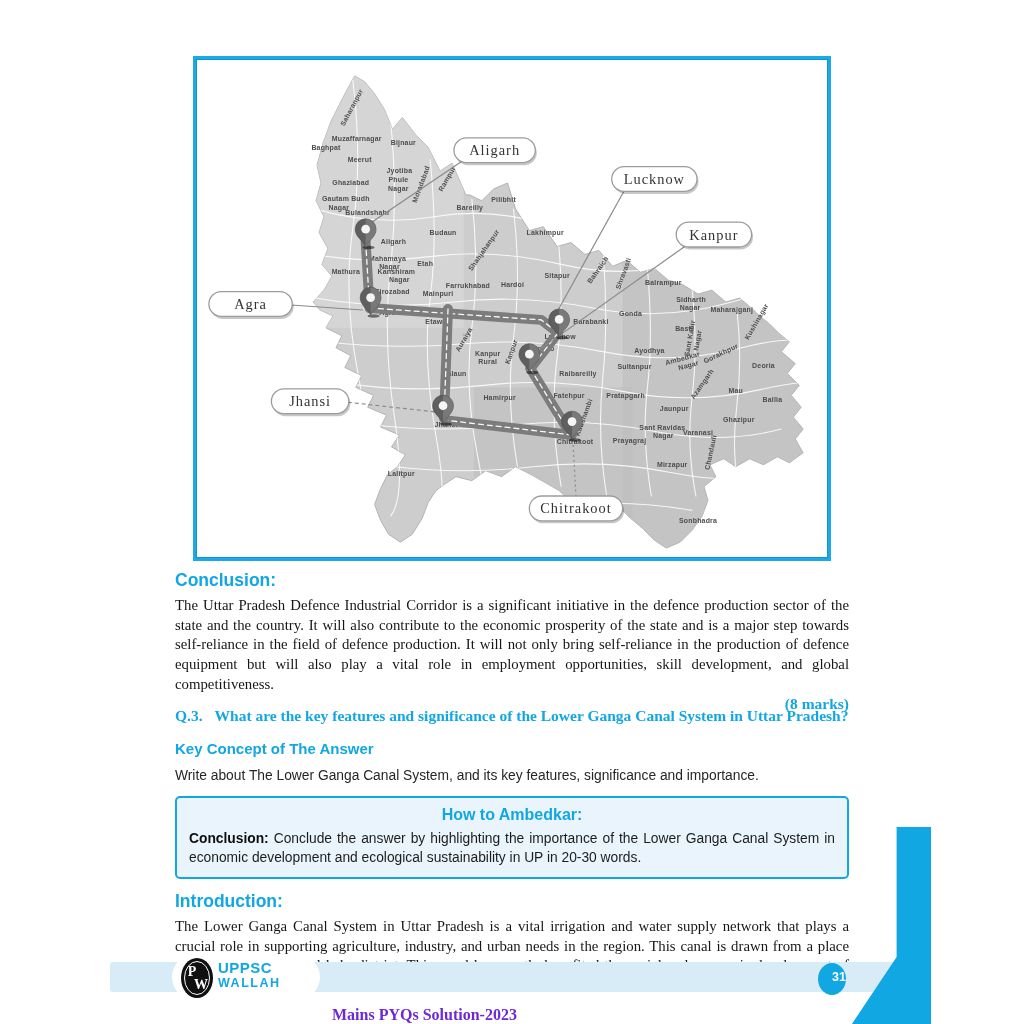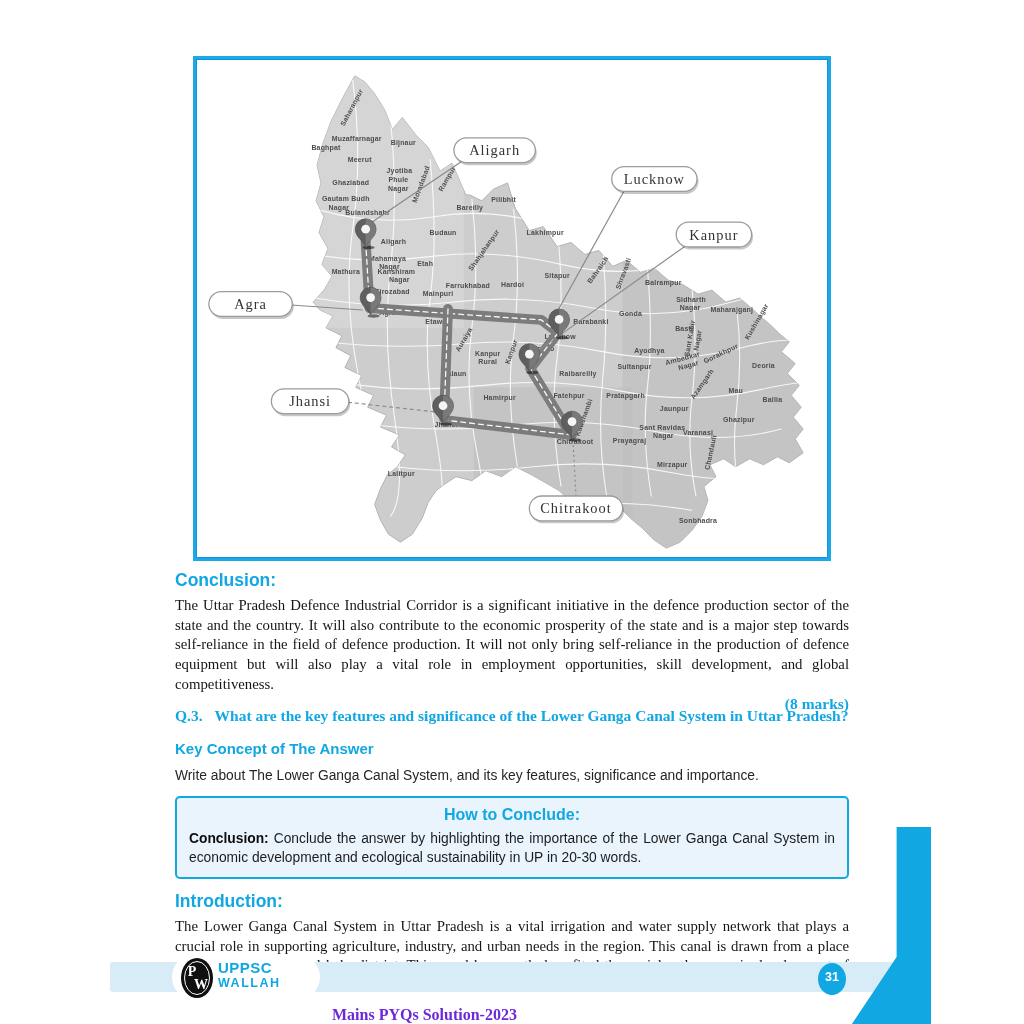--- a/index.html
+++ b/index.html
@@ -62,21 +62,21 @@
   .pw-logo{position:absolute;left:180px;top:957px;z-index:3}
   .brand{position:absolute;left:218px;top:960px;z-index:3;line-height:1}
   .brand-top{font:700 15px/1.05 "Liberation Sans",sans-serif;color:var(--accent);
     letter-spacing:.5px}
   .brand-bottom{font:700 12.5px/1.15 "Liberation Sans",sans-serif;color:var(--accent);
     letter-spacing:1.5px}
   .footer-title{position:absolute;left:332px;top:1006px;z-index:3;
     font:700 16px "Liberation Serif",serif;color:#6d28d9}
   .page-circle{position:absolute;left:818px;top:963px;width:28px;height:32px;
     border-radius:50%;background:var(--accent);color:#fff;z-index:3;
-    font:700 12.5px/28px "Liberation Sans",sans-serif;text-align:center}
+    font:700 12.5px/28px "Liberation Sans",sans-serif;text-align:right}
   .ribbon{position:absolute;left:845px;top:827px;width:86px;height:197px;
     background:var(--accent);z-index:4;
     clip-path:polygon(60% 0,100% 0,100% 100%,8% 100%,60% 66%)}
 </style>
 </head>
 <body>
 
 <div class="page">
 
   <div class="map-figure">
@@ -299,21 +299,21 @@
       <div class="qbody">
         <span>What are the key features and significance of the Lower Ganga Canal System in Uttar Pradesh?</span>
         <span class="marks">(8 marks)</span>
       </div>
     </div>
 
     <div class="keyconcept">Key Concept of The Answer</div>
     <p class="write-line">Write about The Lower Ganga Canal System, and its key features, significance and importance.</p>
 
     <div class="approach">
-      <div class="approach-title">How to Conclude:</div>
+      <div class="approach-title">How to Ambedkar:</div>
       <p><b>Conclusion:</b><span> Conclude the answer by highlighting the importance of the Lower Ganga Canal System in economic development and ecological sustainability in UP in 20-30 words.</span></p>
     </div>
 
     <h2 class="sec-heading">Introduction:</h2>
     <p class="serif-par">The Lower Ganga Canal System in Uttar Pradesh is a vital irrigation and water supply network that plays a crucial role in supporting agriculture, industry, and urban needs in the region. This canal is drawn from a place called Narora in Bulandshahr district. This canal has greatly benefited the social and economic development of the state.</p>
   </div>
 
   <div class="footer-bar"></div>
   <div class="logo-pill"></div>
   <svg class="pw-logo" width="34" height="42" viewBox="0 0 34 42">

